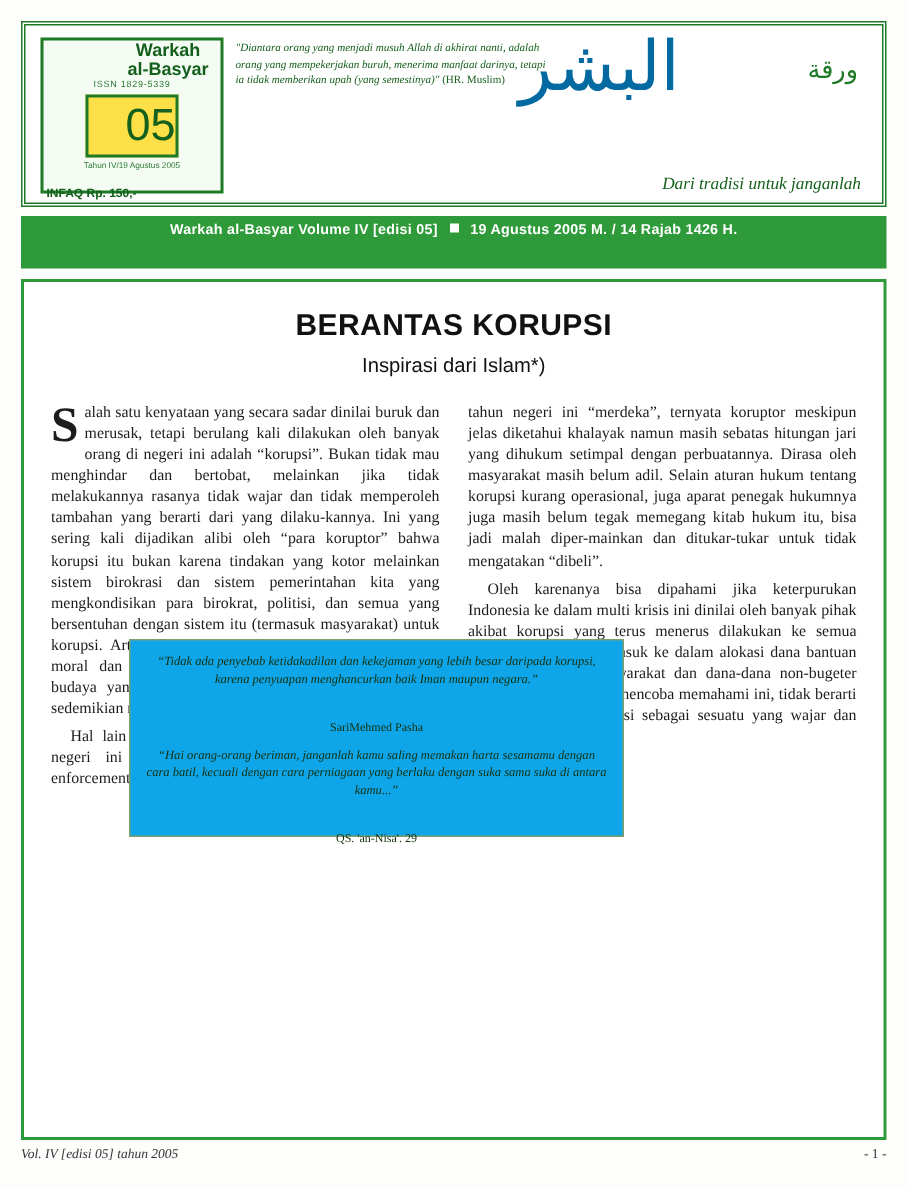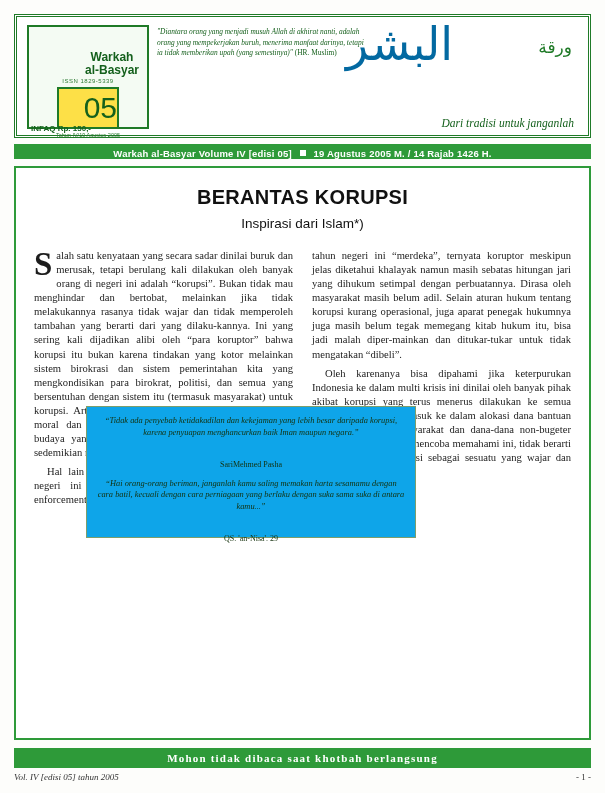--- a/index.html
+++ b/index.html
@@ -2,33 +2,33 @@
 <html><head>
 <meta charset="utf-8">
 <style>
   html,body{margin:0;padding:0;background:#ffffff;}
   body{width:605px;height:793px;font-family:"Liberation Serif",serif;color:#1a1a1a;}
   .page{position:relative;width:605px;height:793px;overflow:hidden;background:#fdfdfb;}
 
   
   .masthead{position:relative;margin:14px 14px 0 14px;border:3px double #1f7a27;height:118px;background:#ffffff;}
   .logo-box{position:absolute;left:10px;top:8px;width:118px;height:100px;border:2px solid #1f7a27;background:#f4fbf3;text-align:center;}
-  .logo-title{margin-top:24px;font-size:12px;font-weight:bold;color:#14601c;line-height:1.05;font-family:"Liberation Sans",sans-serif;padding-left:48px;}
+  .logo-title{margin-top:0;font-size:12px;font-weight:bold;color:#14601c;line-height:1.05;font-family:"Liberation Sans",sans-serif;padding-left:48px;}
   .logo-sub{font-size:6px;color:#2c7a33;letter-spacing:.5px;margin-top:2px;font-family:"Liberation Sans",sans-serif;}
   .logo-num{margin:3px auto 0 auto;width:58px;height:38px;border:2px solid #1f7a27;background:#fde047;font-size:30px;font-weight:normal;color:#14601c;line-height:38px;font-family:"Liberation Sans",sans-serif;text-align:right;}
   .logo-foot{font-size:5.5px;color:#2c7a33;margin-top:3px;font-family:"Liberation Sans",sans-serif;}
   .hadith{position:absolute;left:140px;top:10px;width:210px;font-size:7.4px;font-style:italic;color:#16601d;line-height:1.45;}
   .hadith .src{font-style:normal;}
   .arabic{position:absolute;right:12px;top:4px;width:230px;text-align:left;color:#0369a1;font-size:46px;line-height:1;font-family:"DejaVu Sans",sans-serif;direction:rtl;}
   .arabic-small{position:absolute;right:16px;top:20px;font-size:17px;color:#1f7a27;font-family:"DejaVu Sans",sans-serif;}
   .tagline{position:absolute;right:14px;bottom:6px;font-size:11.5px;font-style:italic;color:#14601c;font-family:"Liberation Serif",serif;}
   .infaq{position:absolute;left:14px;bottom:2px;font-size:8px;font-weight:bold;color:#14601c;font-family:"Liberation Sans",sans-serif;}
 
   
-  .bar{margin:6px 14px 0 14px;background:#2e9a39;color:#ffffff;height:15px;line-height:19px;text-align:center;font-size:9.5px;font-weight:bold;font-family:"Liberation Sans",sans-serif;letter-spacing:.2px;}
+  .bar{margin:6px 14px 0 14px;background:#2e9a39;color:#ffffff;height:35px;line-height:19px;text-align:center;font-size:9.5px;font-weight:bold;font-family:"Liberation Sans",sans-serif;letter-spacing:.2px;}
   .bar .sq{display:inline-block;width:6px;height:6px;background:#ffffff;margin:0 5px 1px 5px;}
 
   
   .frame{position:relative;margin:7px 14px 0 14px;height:570px;border:2px solid #2e9a39;background:#ffffff;}
   .headline{text-align:center;margin-top:18px;font-size:20px;font-weight:bold;font-family:"Liberation Sans",sans-serif;color:#111;letter-spacing:.3px;}
   .subhead{text-align:center;margin-top:7px;font-size:13.5px;font-family:"Liberation Sans",sans-serif;color:#111;}
 
   .cols{position:relative;margin:18px 18px 0 18px;}
   .col{width:259px;font-size:10.6px;line-height:1.33;text-align:justify;color:#1c1c1c;}
   .col-left{position:absolute;left:0;top:0;}
@@ -96,18 +96,17 @@
 
       <div class="quotebox">
         <div>“Tidak ada penyebab ketidakadilan dan kekejaman yang lebih besar daripada korupsi, karena penyuapan menghancurkan baik Iman maupun negara.”</div>
         <div class="attr">SariMehmed Pasha</div>
         <div class="q2">“Hai orang-orang beriman, janganlah kamu saling memakan harta sesamamu dengan cara batil, kecuali dengan cara perniagaan yang berlaku dengan suka sama suka di antara kamu...”</div>
         <div class="attr">QS. 'an-Nisa'. 29</div>
       </div>
     </div>
   </div>
 
-  <div class="footbar">Mohon tidak dibaca saat khotbah berlangsung</div>
   <div class="footline">
     <span>Vol. IV [edisi 05] tahun 2005</span>
     <span class="pg">- 1 -</span>
   </div>
 </div>
 
 </body></html>

